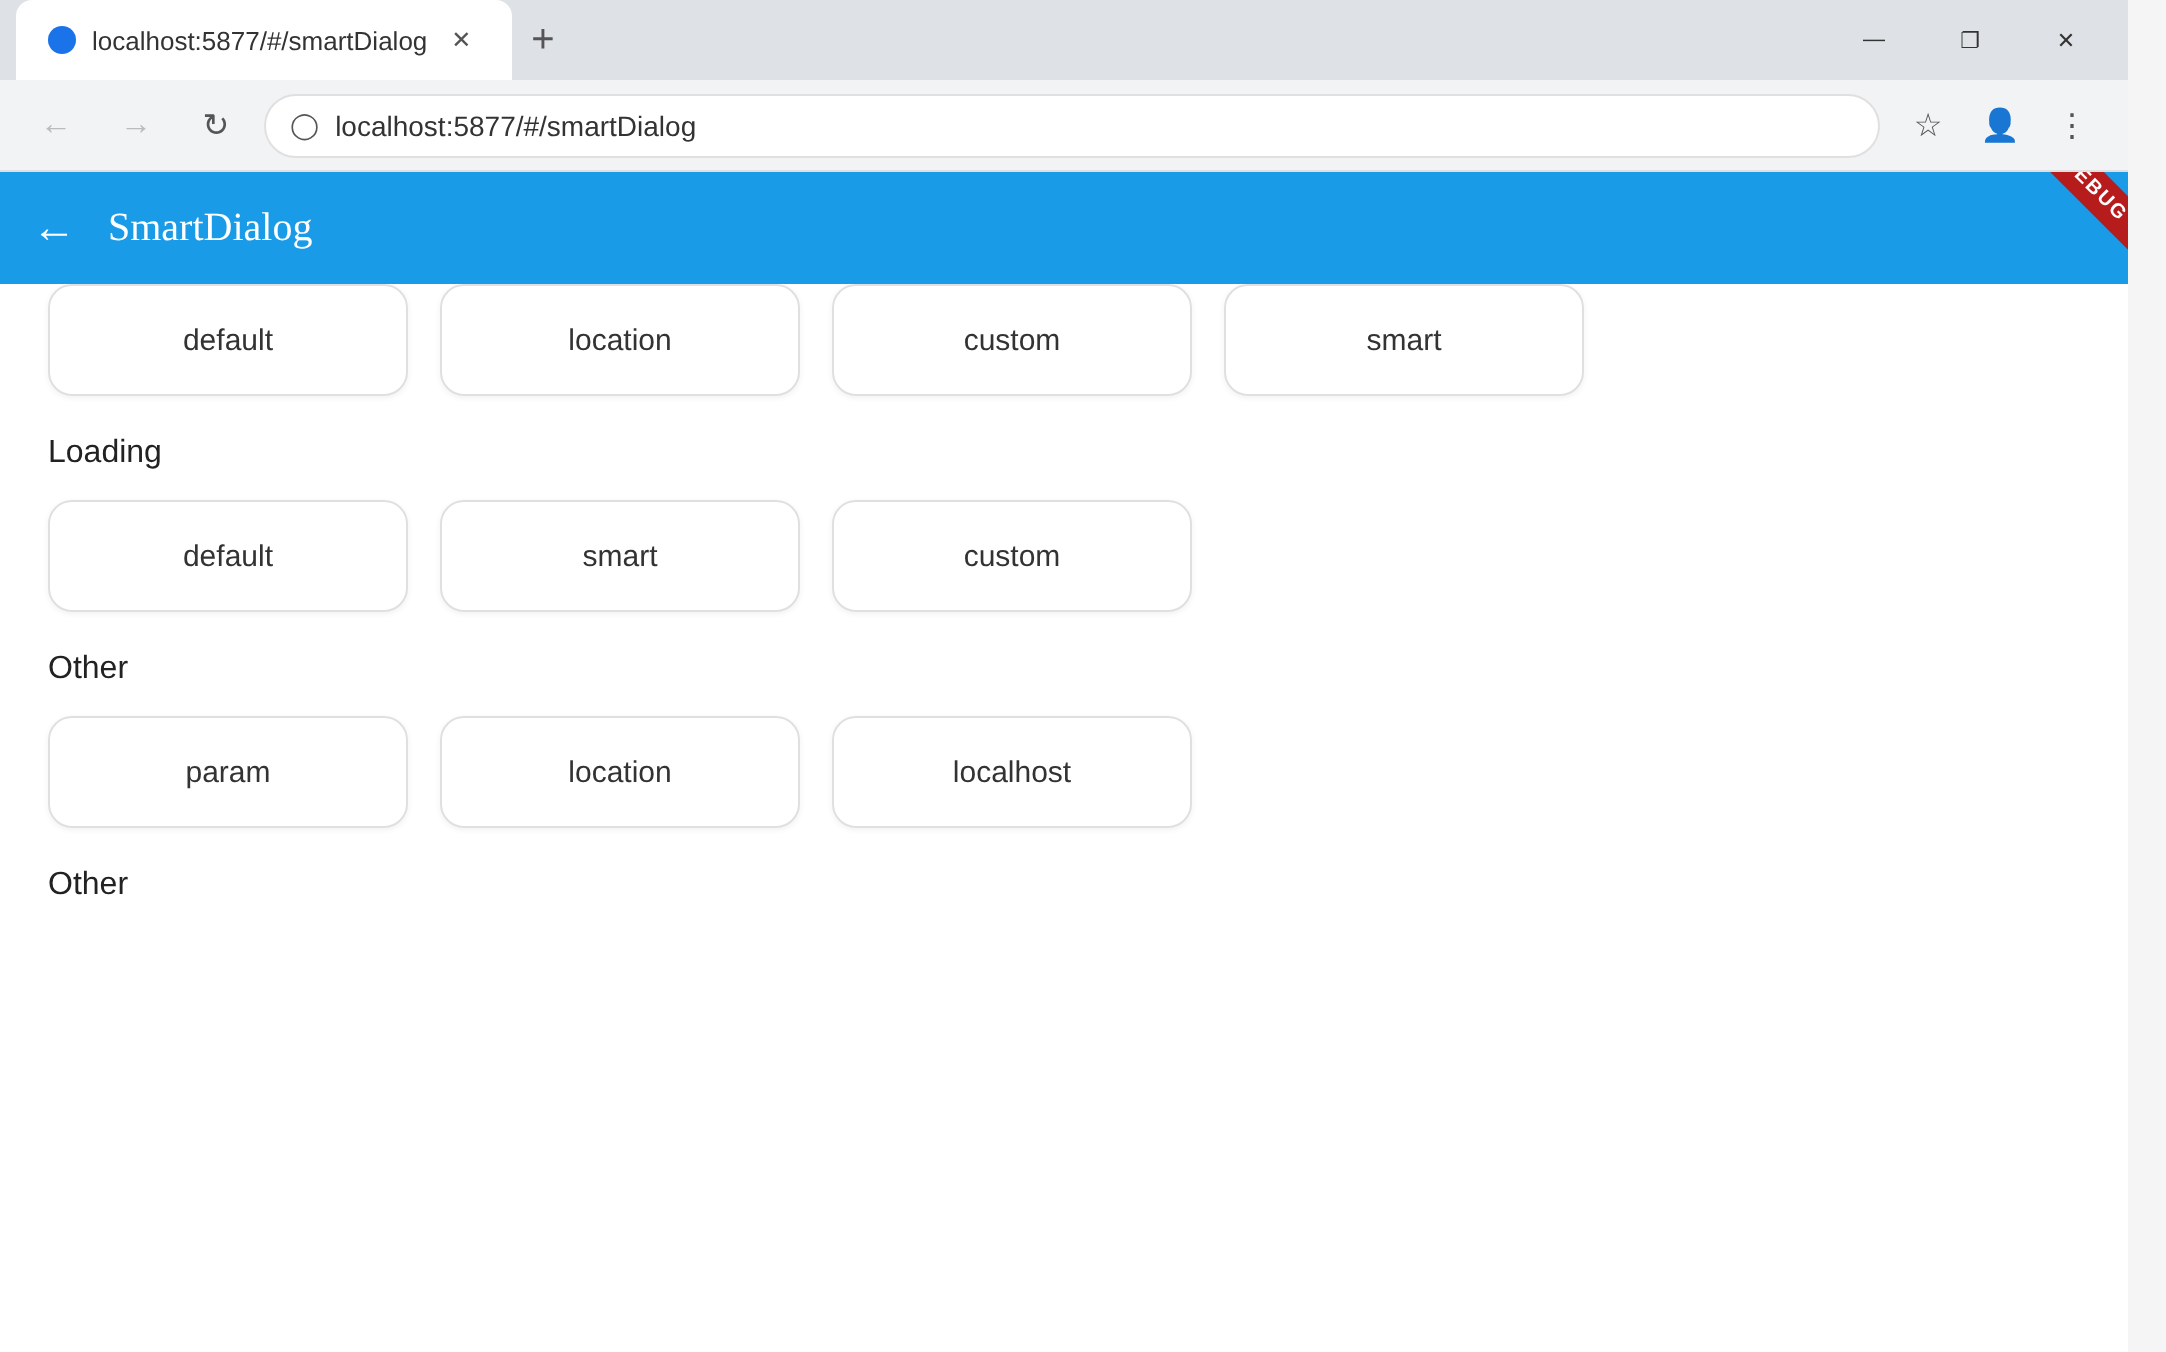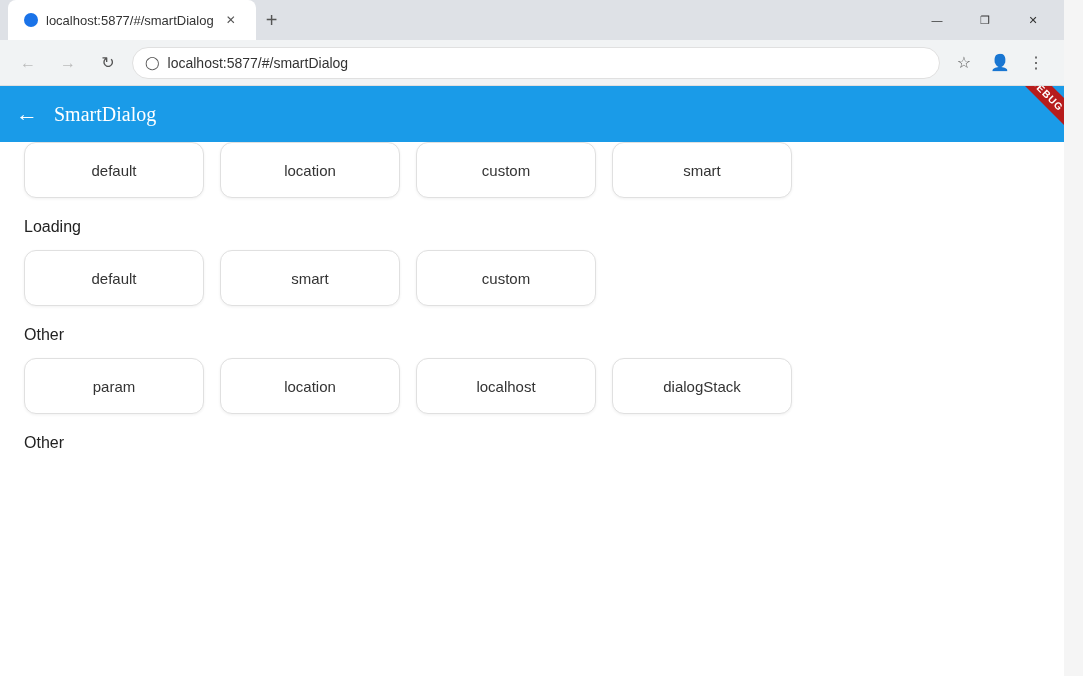--- a/index.html
+++ b/index.html
@@ -107,21 +107,20 @@
       <button class="demo-btn">default</button>
       <button class="demo-btn">smart</button>
       <button class="demo-btn">custom</button>
     </div>
 
     <div class="section-label">Other</div>
     <div class="button-row">
       <button class="demo-btn">param</button>
       <button class="demo-btn">location</button>
       <button class="demo-btn">localhost</button>
-      <button class="demo-btn">dialogStack</button>
     </div>
 
     <div class="section-label">Other</div>
     <div class="button-row">
     </div>
 
   </div>
 </div>
 
 </body></html>

